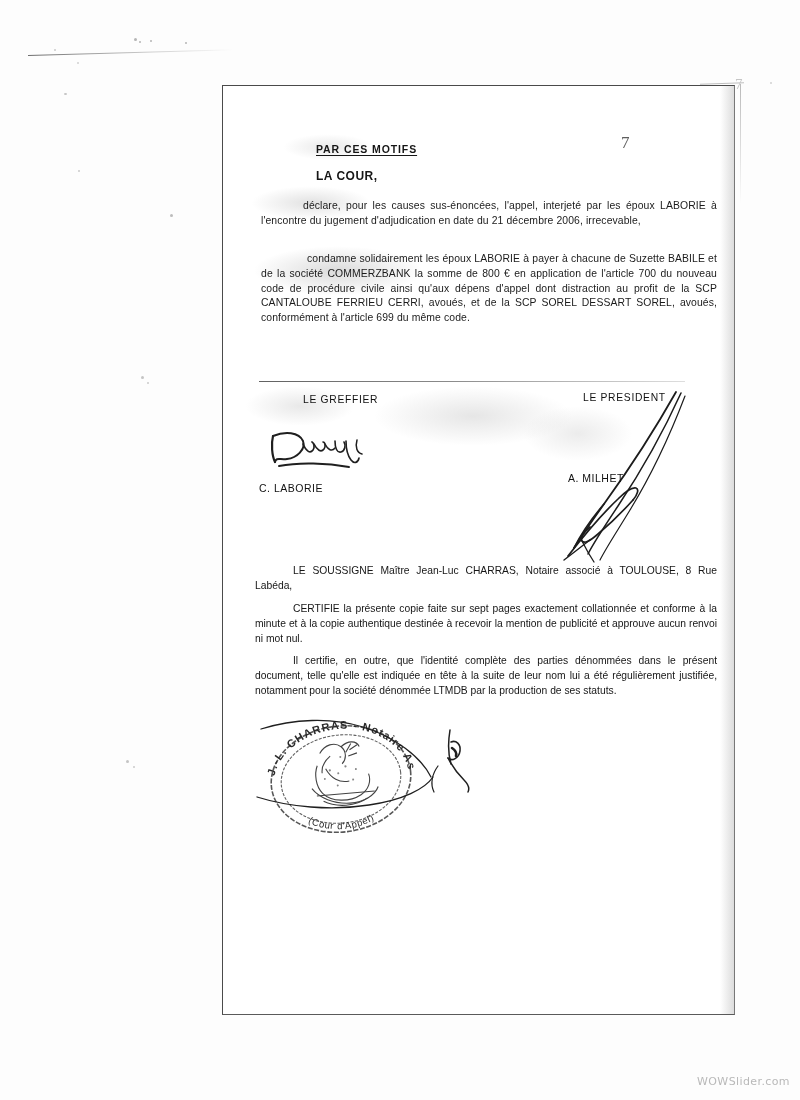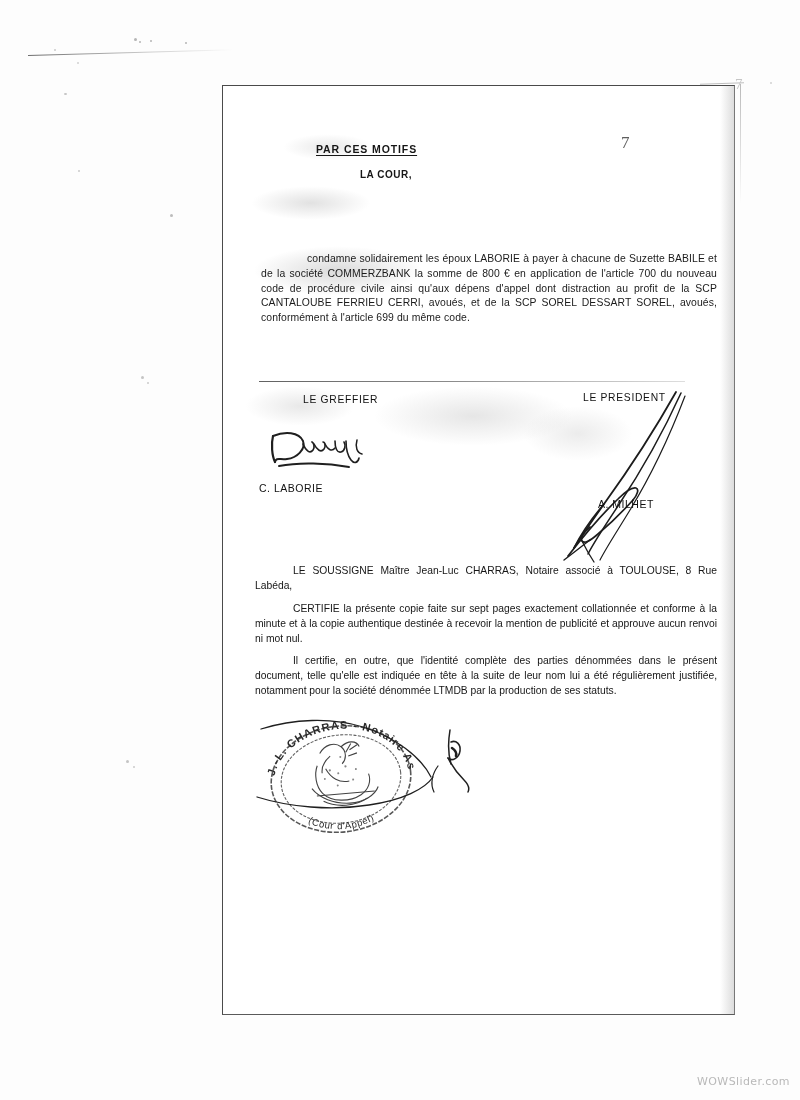--- a/index.html
+++ b/index.html
@@ -92,24 +92,23 @@
   #page-num-body {
     left: 398px;
     top: 45px;
     font-size: 17px;
     color: #5e5e5e;
     font-family: "Liberation Serif", serif;
   }
   #la-cour {
     left: 93px;
     top: 82px;
-    font-size: 10px;
+    font-size: 12px;
     font-weight: bold;
     letter-spacing: .5px;
-    margin-left: 44px;
   }
 
   .body-para {
     font-size: 10.4px;
     text-align: justify;
     color: #1b1b1b;
   }
   #para-declare {
     left: 38px;
     top: 113px;
@@ -152,21 +151,21 @@
   }
   #greffier-heading { left: 36px; top: 308px; padding-left: 44px; }
   #president-heading { left: 350px; top: 306px; padding-left: 10px; }
   .sig-name {
     position: absolute;
     font-size: 10.5px;
     letter-spacing: .5px;
     color: #111;
   }
   #greffier-name { left: 36px; top: 396px; }
-  #president-name { left: 345px; top: 412px; margin-left: 30px; }
+  #president-name { left: 345px; top: 386px; }
 
   #greffier-signature {
     position: absolute;
     left: 46px;
     top: 338px;
     width: 120px;
     height: 56px;
   }
   #president-signature {
     position: absolute;
@@ -288,20 +287,21 @@
     <div class="smudge" style="left:22px;top:300px;width:110px;height:40px;background:radial-gradient(ellipse at center, rgba(130,130,130,.18), rgba(255,255,255,0) 70%);"></div>
     <div class="smudge" style="left:300px;top:320px;width:110px;height:55px;background:radial-gradient(ellipse at center, rgba(135,135,135,.16), rgba(255,255,255,0) 70%);"></div>
     <div class="smudge" style="left:60px;top:48px;width:90px;height:26px;background:radial-gradient(ellipse at center, rgba(130,130,130,.18), rgba(255,255,255,0) 70%);"></div>
 
     <div class="doc-text" id="par-ces-motifs">PAR CES MOTIFS</div>
 
     <div class="doc-text" id="page-num-body">7</div>
 
     <div class="doc-text" id="la-cour">LA COUR,</div>
 
+    <div class="doc-text body-para" id="para-declare">déclare, pour les causes sus-énoncées, l'appel, interjeté par les époux LABORIE à l'encontre du jugement d'adjudication en date du 21 décembre 2006, irrecevable,</div>
 
     <div class="doc-text body-para" id="para-condamne">condamne solidairement les époux LABORIE à payer à chacune de Suzette BABILE et de la société COMMERZBANK la somme de 800 € en application de l'article 700 du nouveau code de procédure civile ainsi qu'aux dépens d'appel dont distraction au profit de la SCP CANTALOUBE FERRIEU CERRI, avoués, et de la SCP SOREL DESSART SOREL, avoués, conformément à l'article 699 du même code.</div>
 
 
     <div id="sig-rule"></div>
 
     <div id="sig-block">
 
       <div class="sig-heading" id="greffier-heading">LE GREFFIER</div>
 

